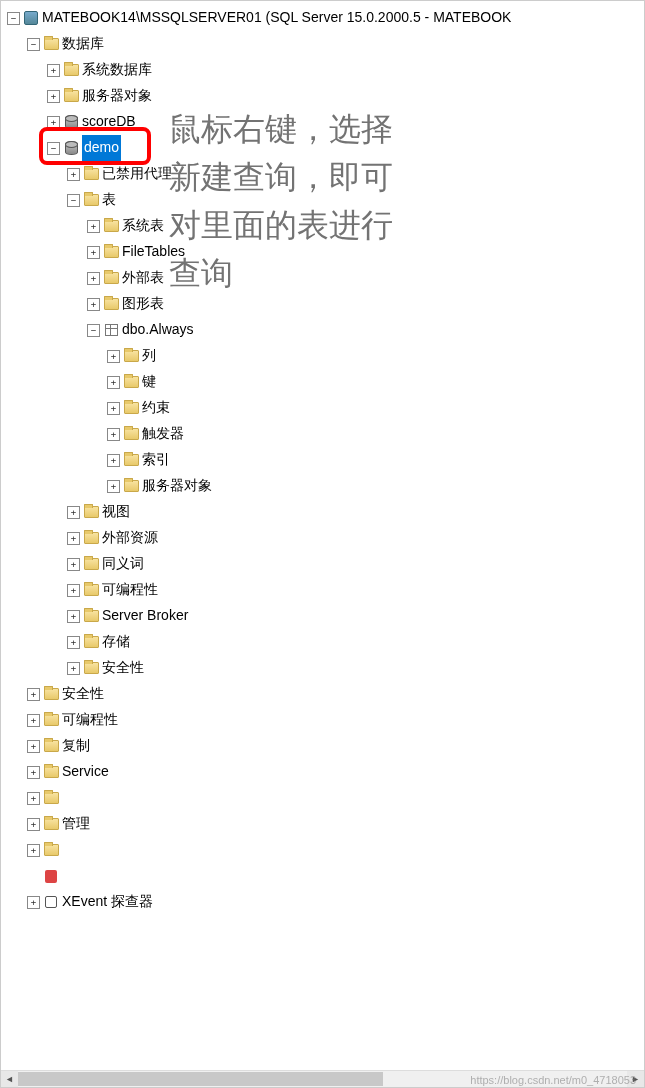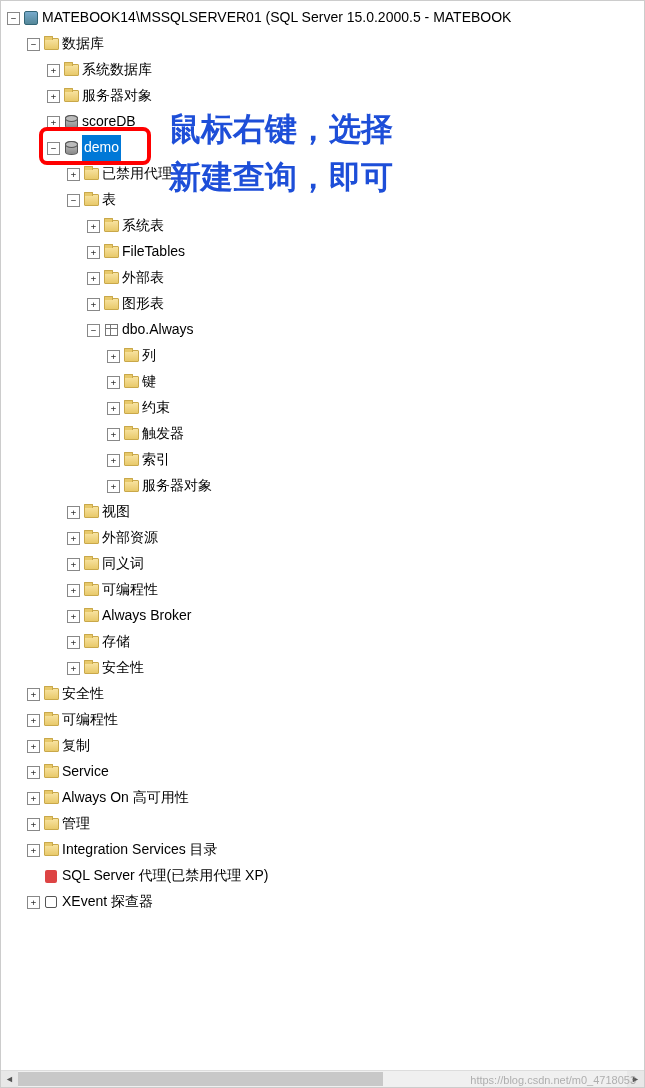--- a/index.html
+++ b/index.html
@@ -124,25 +124,25 @@
       padding: 0 2px;
     }
     .highlight-box {
       position: absolute;
       border: 4px solid #ff0000;
       border-radius: 8px;
       pointer-events: none;
     }
     .annotation {
       position: absolute;
-      color: #1d4ed8;
+      color: #737373;
       font-size: 32px;
       line-height: 1.5;
       pointer-events: none;
-      font-weight: 700;
+      font-weight: 400;
     }
     .scrollbar-h {
       position: absolute;
       bottom: 0; left: 0; right: 0;
       height: 17px;
       background: #f0f0f0;
       border-top: 1px solid #ddd;
       display: flex;
     }
     .sb-btn {
@@ -345,21 +345,21 @@
     <span class="icon">
         <span class="folder"></span>
       </span>
     <span class="label">可编程性</span>
   </div>
   <div class="node i3">
     <span class="toggle">+</span>
     <span class="icon">
         <span class="folder"></span>
       </span>
-    <span class="label">Always Broker</span>
+    <span class="label">Server Broker</span>
   </div>
   <div class="node i3">
     <span class="toggle">+</span>
     <span class="icon">
         <span class="folder"></span>
       </span>
     <span class="label">存储</span>
   </div>
   <div class="node i3">
     <span class="toggle">+</span>
@@ -395,56 +395,55 @@
     <span class="icon">
         <span class="folder"></span>
       </span>
     <span class="label">Service</span>
   </div>
   <div class="node i1">
     <span class="toggle">+</span>
     <span class="icon">
         <span class="folder"></span>
       </span>
-    <span class="label">Always On 高可用性</span>
   </div>
   <div class="node i1">
     <span class="toggle">+</span>
     <span class="icon">
         <span class="folder"></span>
       </span>
     <span class="label">管理</span>
   </div>
   <div class="node i1">
     <span class="toggle">+</span>
     <span class="icon">
         <span class="folder"></span>
       </span>
-    <span class="label">Integration Services 目录</span>
   </div>
   <div class="node i1">
     <span class="toggle blank"></span>
     <span class="icon">
         <span class="agent-ico"></span>
       </span>
-    <span class="label">SQL Server 代理(已禁用代理 XP)</span>
   </div>
   <div class="node i1">
     <span class="toggle">+</span>
     <span class="icon">
         <span class="xevent-ico"></span>
       </span>
     <span class="label">XEvent 探查器</span>
   </div>
 
   <div class="highlight-box" style="left:38px; top:126px; width:112px; height:38px;"></div>
 
   <div class="annotation" style="left:168px; top:104px;">
     <div>鼠标右键，选择</div>
     <div>新建查询，即可</div>
+    <div>对里面的表进行</div>
+    <div>查询</div>
   </div>
 
 </div>
 
 <div class="scrollbar-h">
   <div class="sb-btn">◄</div>
   <div class="sb-track">
     <div class="sb-thumb"></div>
   </div>
   <div class="sb-btn">►</div>

